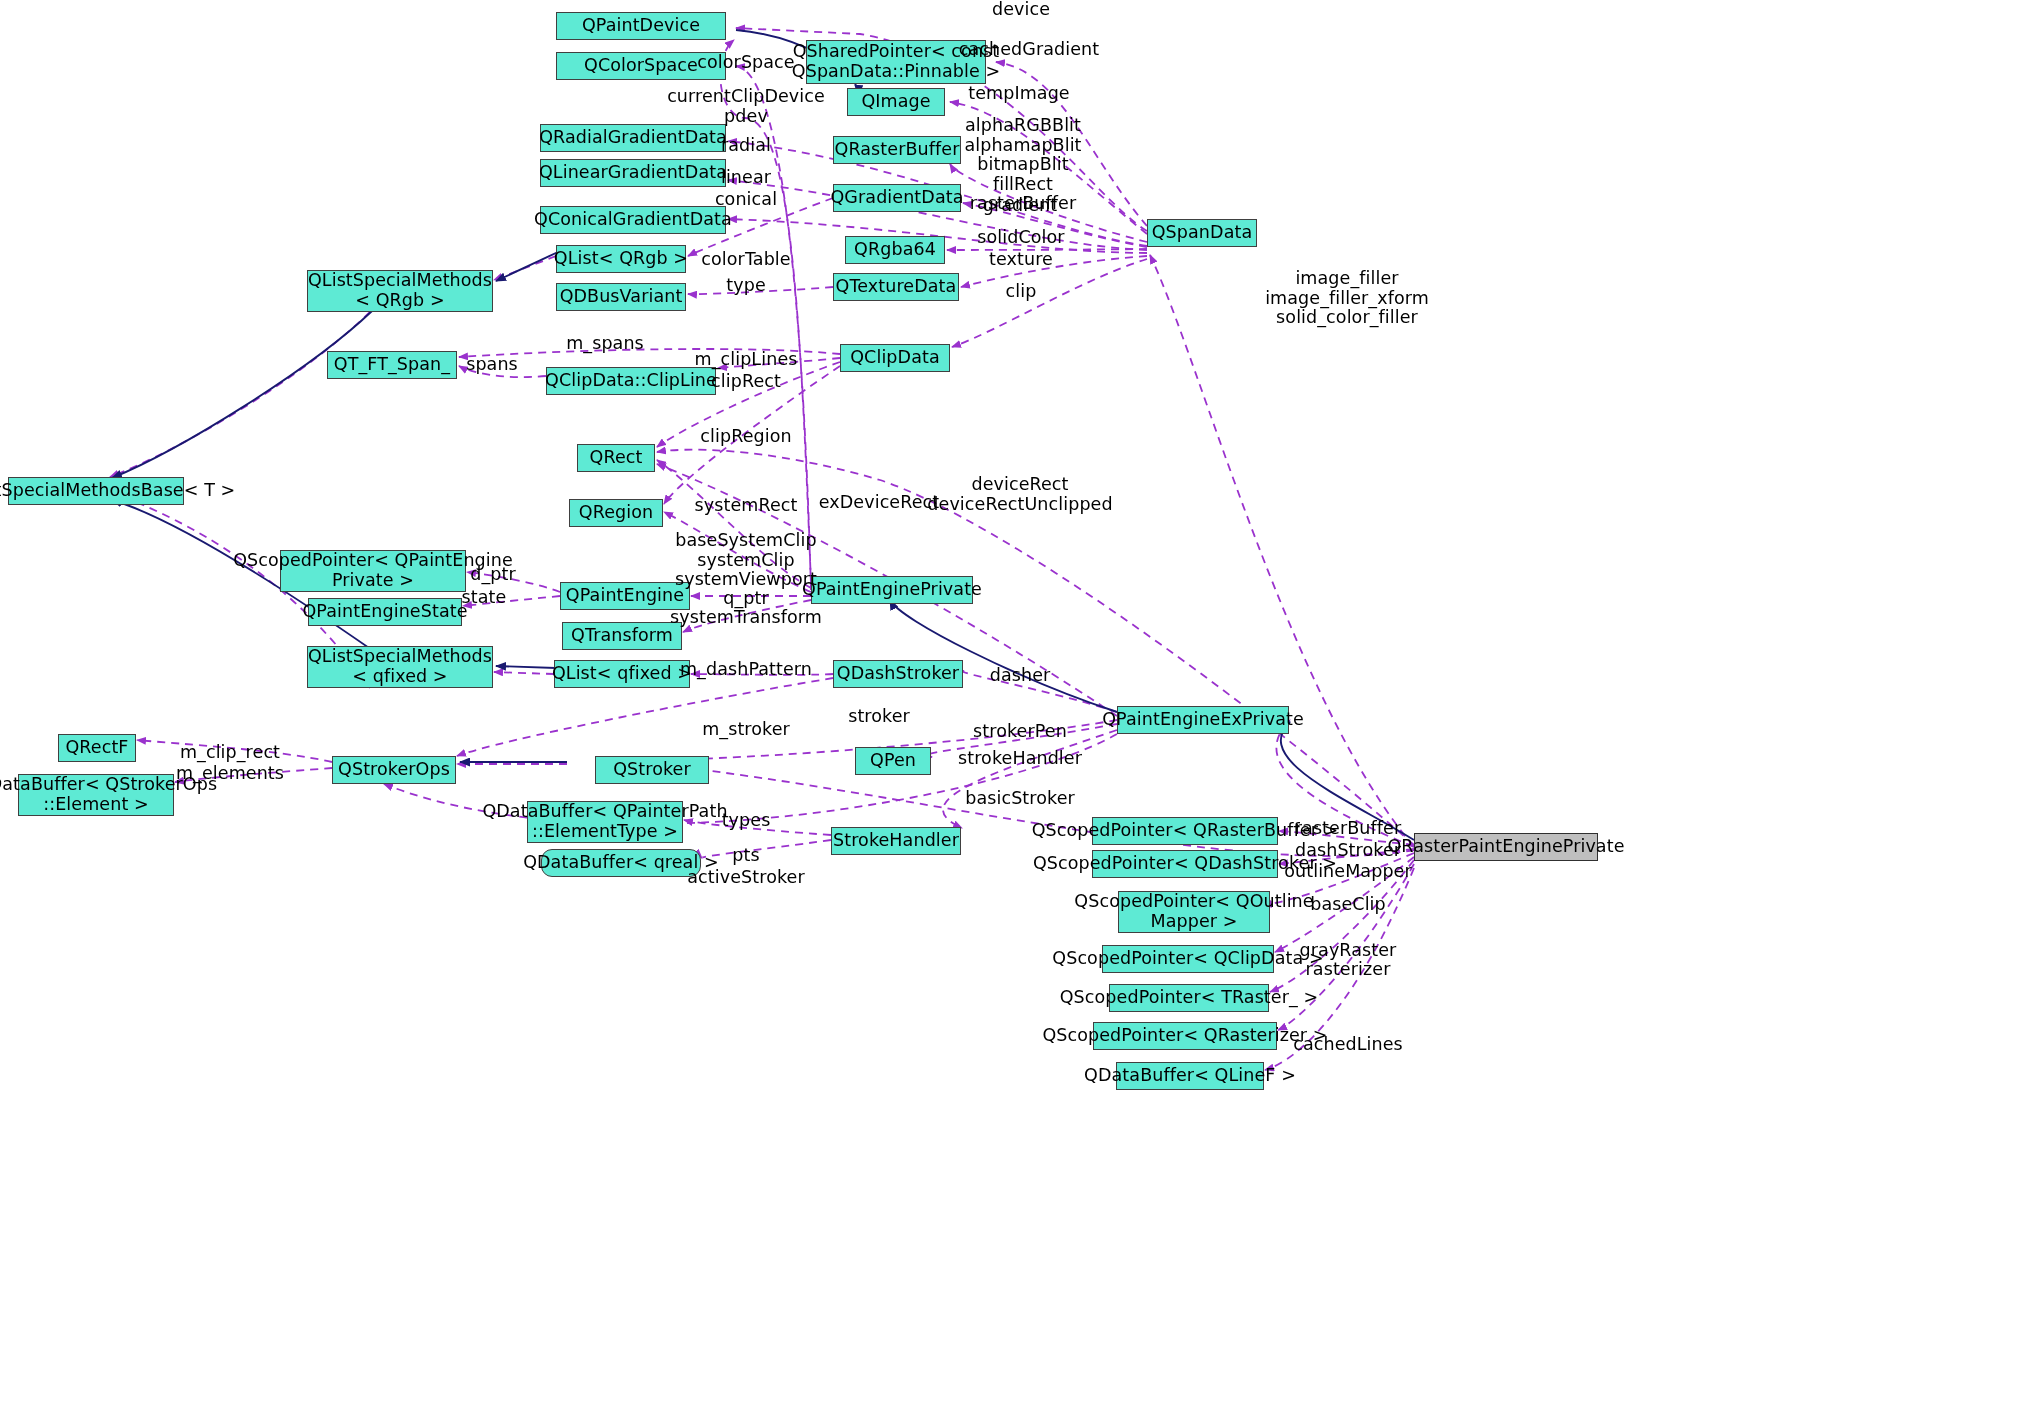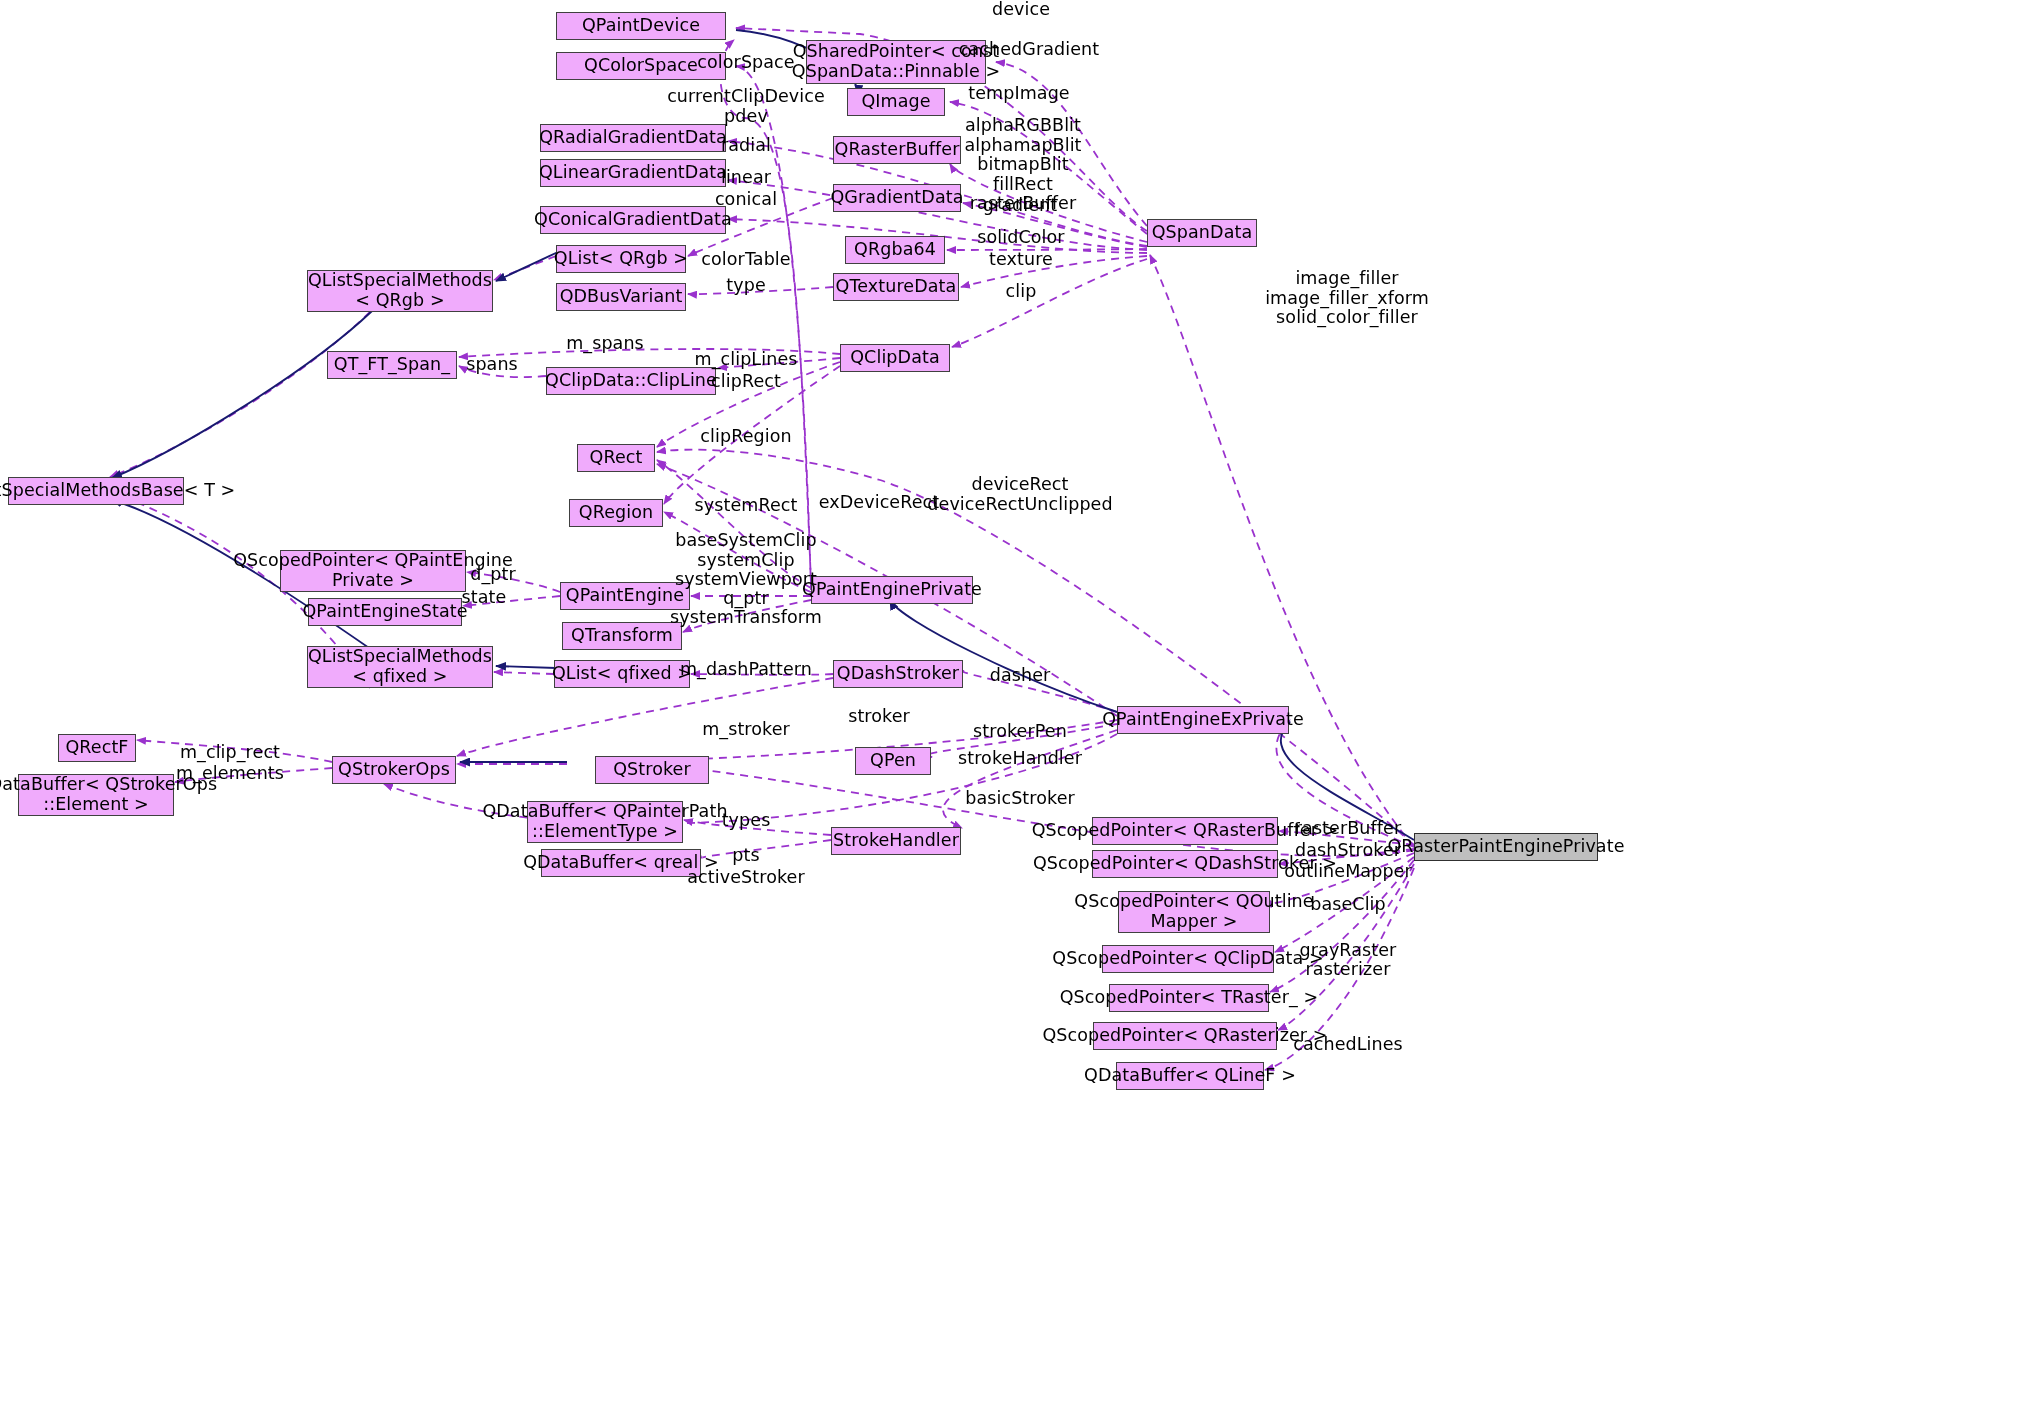--- a/index.html
+++ b/index.html
@@ -3,21 +3,21 @@
 <meta charset="utf-8">
 <style>
   html,body{margin:0;padding:0;background:#ffffff;}
   body{width:2037px;height:1412px;font-family:"DejaVu Sans","Liberation Sans",sans-serif;}
   #diagram{position:relative;width:2037px;height:1412px;overflow:hidden;background:#fff;}
   svg.edges{position:absolute;left:0;top:0;width:2037px;height:1412px;}
   .node{
     position:absolute;
     box-sizing:border-box;
     border:1.6px solid #404040;
-    background:#f0abfc;
+    background:#5eead4;
     color:#000000;
     display:flex;
     align-items:center;
     justify-content:center;
     text-align:center;
     font-size:17.5px;
     line-height:1.12;
     white-space:pre;
     letter-spacing:0.1px;
   }
@@ -153,21 +153,21 @@
       <div class="node" style="left: 855px; top: 747px; width: 76px; height: 28px;">QPen</div>
       <div class="node" style="left: 332px; top: 756px; width: 124px; height: 28px;">QStrokerOps</div>
       <div class="node" style="left: 567px; top: 756px; width: 114px; height: 28px; margin-left: 28px;">QStroker</div>
       <div class="node" style="left: 18px; top: 774px; width: 156px; height: 42px;">QDataBuffer&lt; QStrokerOps
 ::Element &gt;</div>
       <div class="node" style="left: 527px; top: 801px; width: 156px; height: 42px;">QDataBuffer&lt; QPainterPath
 ::ElementType &gt;</div>
       <div class="node" style="left: 1092px; top: 817px; width: 186px; height: 28px;">QScopedPointer&lt; QRasterBuffer &gt;</div>
       <div class="node" style="left: 831px; top: 827px; width: 130px; height: 28px;">StrokeHandler</div>
       <div class="node focus" style="left: 1414px; top: 833px; width: 184px; height: 28px;">QRasterPaintEnginePrivate</div>
-      <div class="node" style="left: 541px; top: 849px; width: 160px; height: 28px;">QDataBuffer&lt; qreal &gt;</div>
+      <div class="node" style="left: 541px; top: 849px; width: 160px; height: 28px; border-radius: 11px;">QDataBuffer&lt; qreal &gt;</div>
       <div class="node" style="left: 1092px; top: 850px; width: 186px; height: 28px;">QScopedPointer&lt; QDashStroker &gt;</div>
       <div class="node" style="left: 1110px; top: 891px; width: 152px; height: 42px; margin-left: 8px;">QScopedPointer&lt; QOutline
 Mapper &gt;</div>
       <div class="node" style="left: 1102px; top: 945px; width: 172px; height: 28px;">QScopedPointer&lt; QClipData &gt;</div>
       <div class="node" style="left: 1109px; top: 984px; width: 160px; height: 28px;">QScopedPointer&lt; TRaster_ &gt;</div>
       <div class="node" style="left: 1093px; top: 1022px; width: 184px; height: 28px;">QScopedPointer&lt; QRasterizer &gt;</div>
       <div class="node" style="left: 1116px; top: 1062px; width: 148px; height: 28px;">QDataBuffer&lt; QLineF &gt;</div>
     </div>
   <div id="label-layer">
       <div class="elabel" style="left: 1021px; top: 0px;">device</div>

